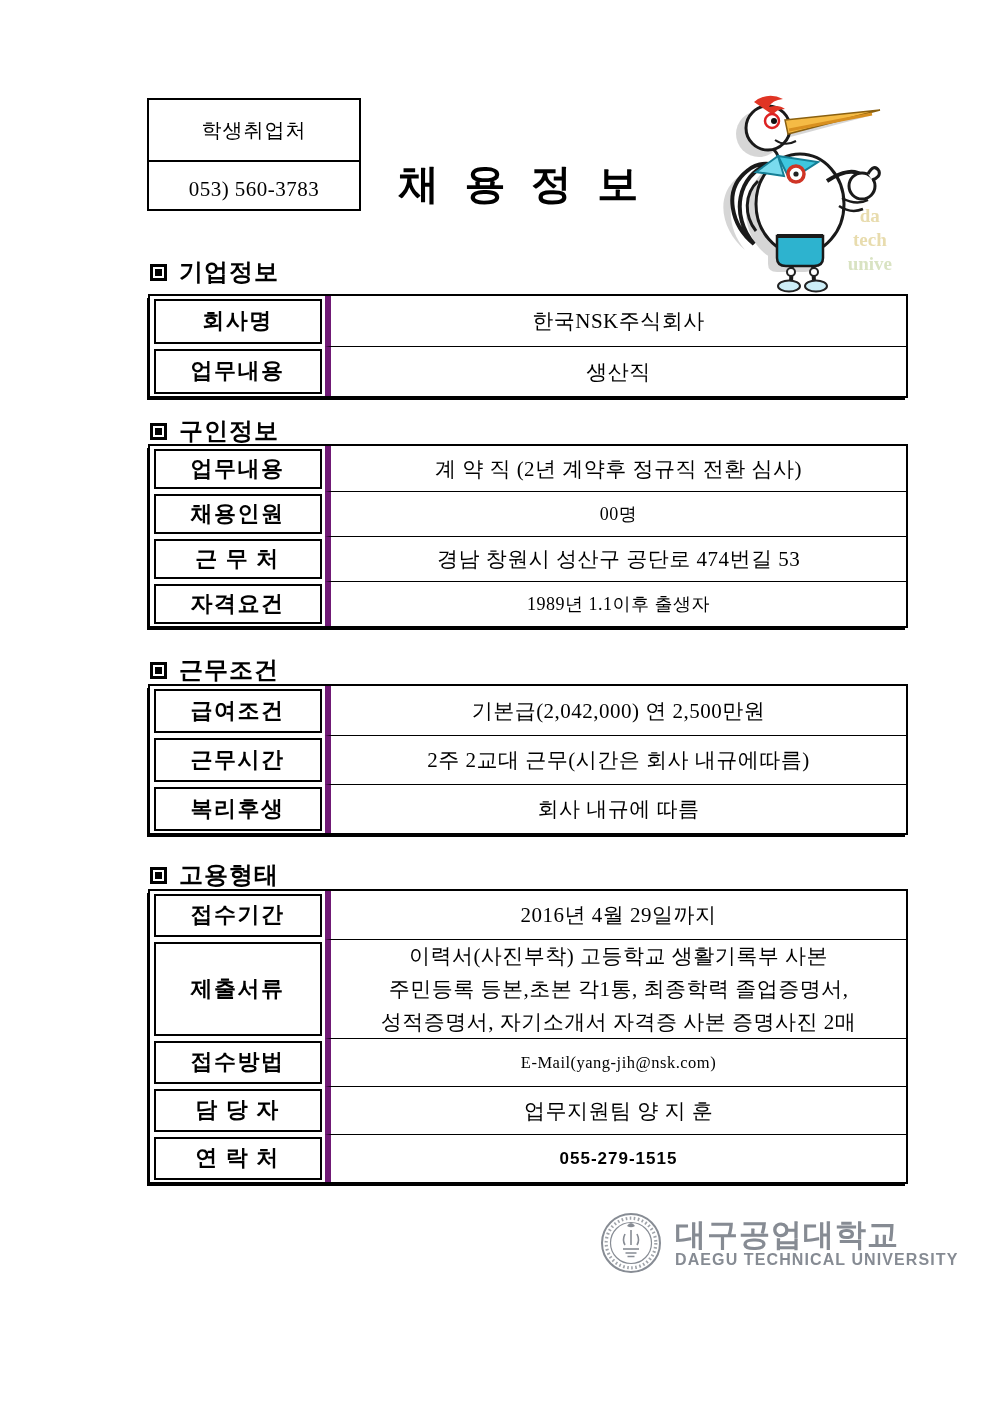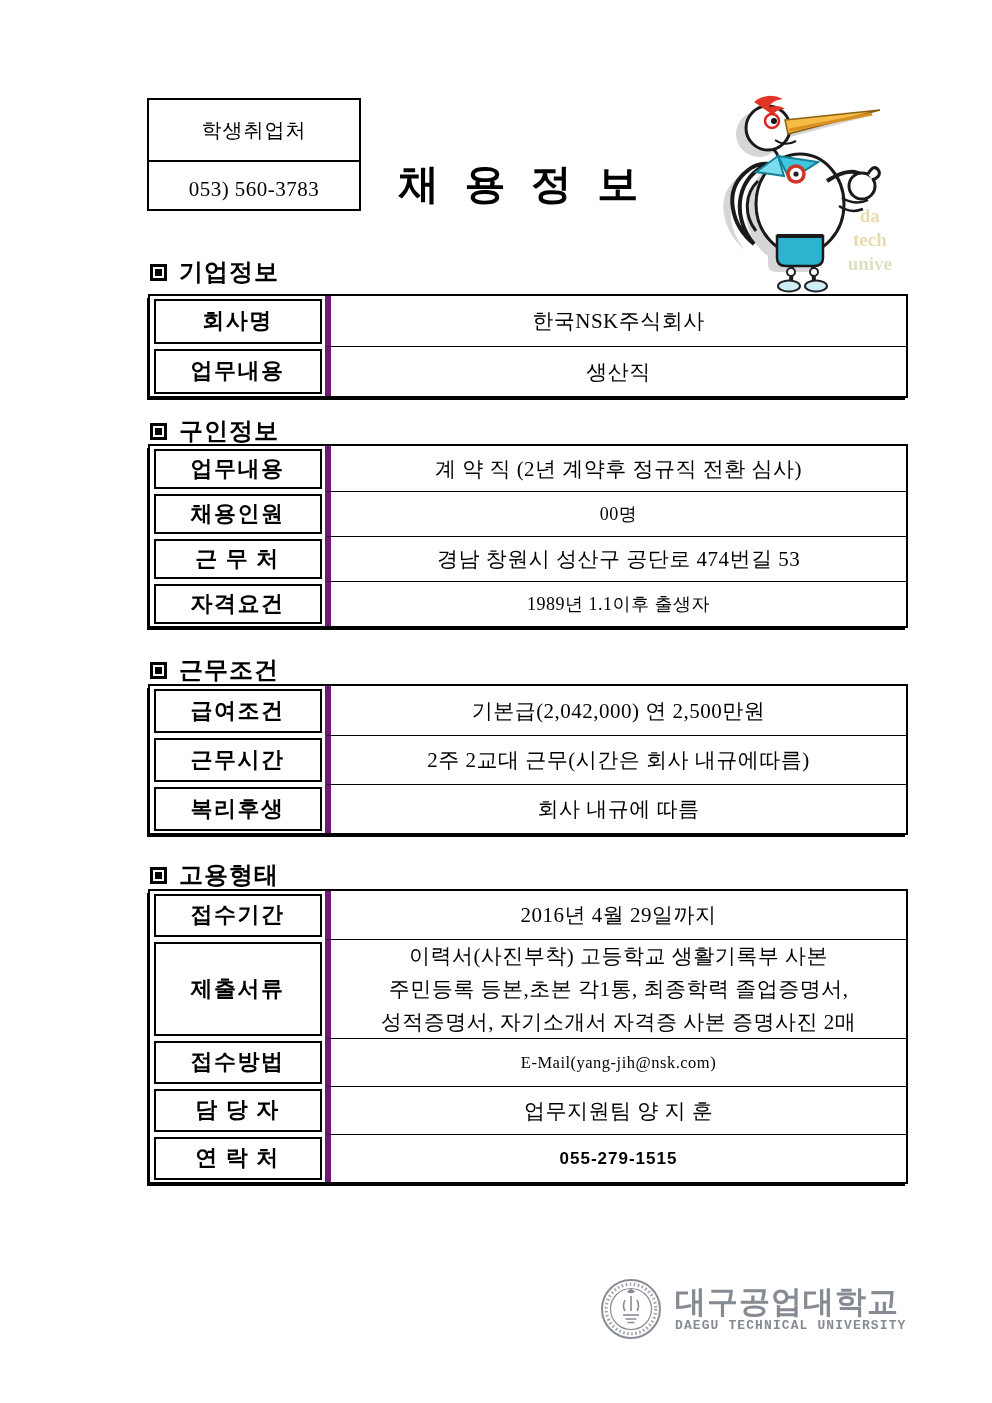--- a/index.html
+++ b/index.html
@@ -80,30 +80,30 @@
   .val.xs { font-size:16.5px; }
   .val.phone {
     font-family:"Liberation Sans","DejaVu Sans",sans-serif;
     font-size:17px; font-weight:bold; letter-spacing:1px;
   }
   .val.multiline { flex-direction:column; justify-content:center; line-height:33px; }
   .val.multiline div { white-space:nowrap; }
 
   
   .footer-logo {
-    position:absolute; left:599px; top:1277px; display:flex; align-items:center; gap:12px;
+    position:absolute; left:599px; top:1211px; display:flex; align-items:center; gap:12px;
   }
   .logo-text { display:flex; flex-direction:column; }
   .logo-kr {
     font-family:"Liberation Sans","DejaVu Sans",sans-serif;
     font-size:31px; font-weight:bold; color:#868b93; letter-spacing:1px; line-height:33px;
   }
   .logo-en {
-    font-family:Liberation Mono, monospace;
-    font-size:13px; font-weight:bold; color:#868b93; letter-spacing:1.1px;
+    font-family:Liberation Sans, sans-serif;
+    font-size:16px; font-weight:bold; color:#868b93; letter-spacing:1.1px;
   }
 </style>
 </head>
 <body>
 
 <div class="page">
 
   <div class="contact-box">
     <div class="contact-cell top">학생취업처</div>
     <div class="contact-cell bottom">053) 560-3783</div>

